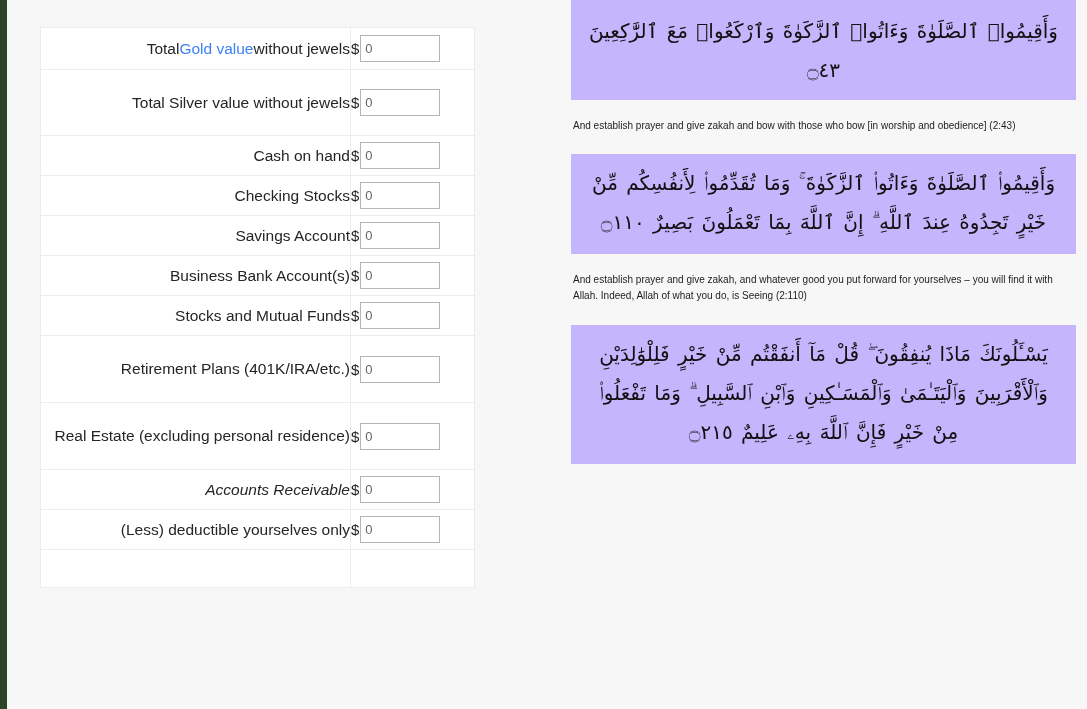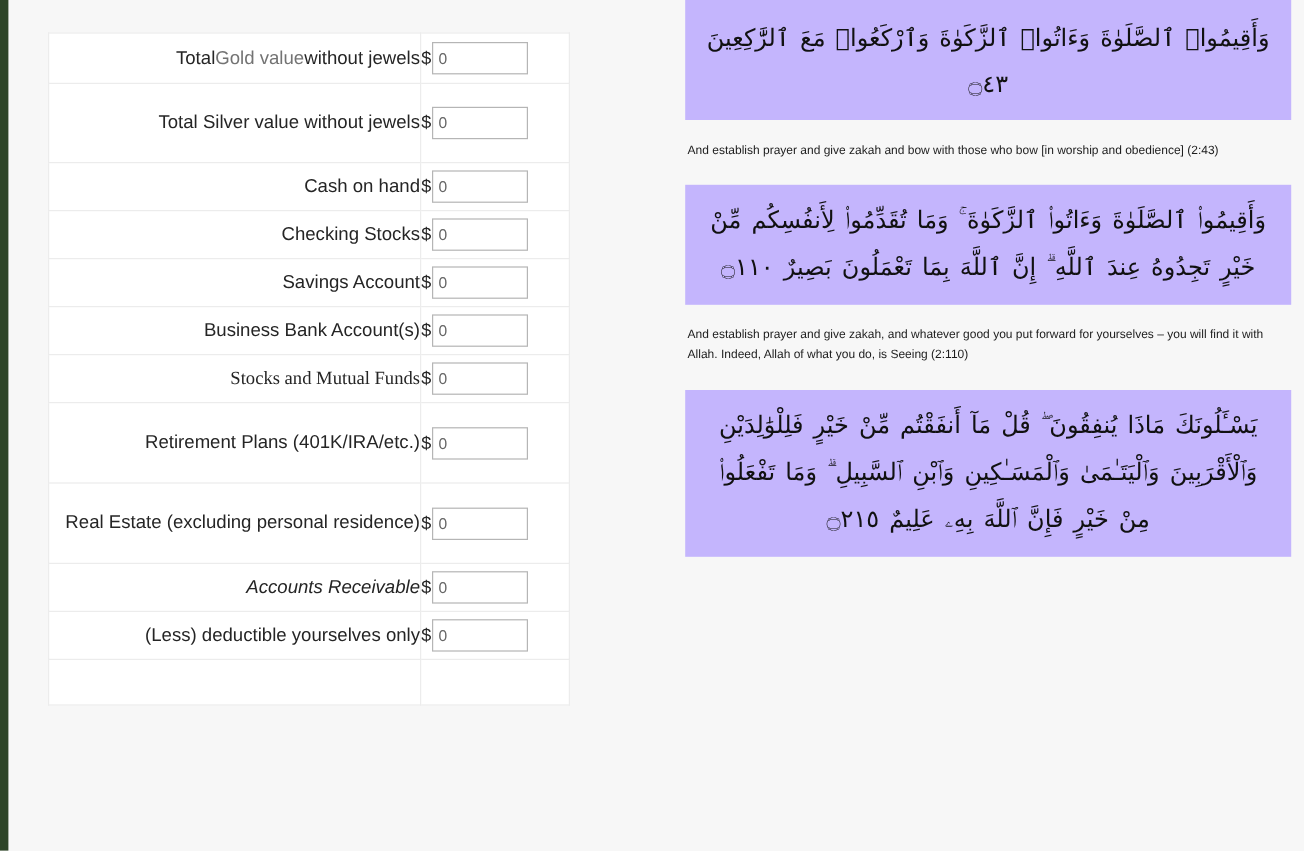--- a/index.html
+++ b/index.html
@@ -67,21 +67,21 @@
     background: #ffffff;
     font-family: "Liberation Sans", "DejaVu Sans", sans-serif;
     font-size: 13px;
     color: #333;
     padding: 2px 4px;
     vertical-align: middle;
     outline: none;
     border-radius: 0;
   }
   input.amount::placeholder { color: #666; opacity: 1; }
-  .gold-text { color: #737373; }
+  .gold-text { color: #3b82f6; }
   td.spacer-cell { height: 38px; }
 
   
   #verses-panel {
     position: absolute;
     left: 571px; top: 0px;
     width: 505px;
   }
   .verse-block { margin-bottom: 0; }
   .arabic {
@@ -153,21 +153,21 @@
         </tr>
 
         <tr>
           <td class="label-cell" style="height:40px;">Business Bank Account(s)</td>
           <td class="input-cell">
             <span class="dollar">$</span><input class="amount" type="text" placeholder="0" style="">
           </td>
         </tr>
 
         <tr>
-          <td class="label-cell" style="height:40px;font-family:Liberation Serif, serif;">Stocks and Mutual Funds</td>
+          <td class="label-cell" style="height:40px;">Stocks and Mutual Funds</td>
           <td class="input-cell">
             <span class="dollar">$</span><input class="amount" type="text" placeholder="0" style="">
           </td>
         </tr>
 
 
         <tr>
           <td class="label-cell" style="height:67px;">Retirement Plans (401K/IRA/etc.)</td>
           <td class="input-cell">
             <span class="dollar">$</span><input class="amount" type="text" placeholder="0" style="">

